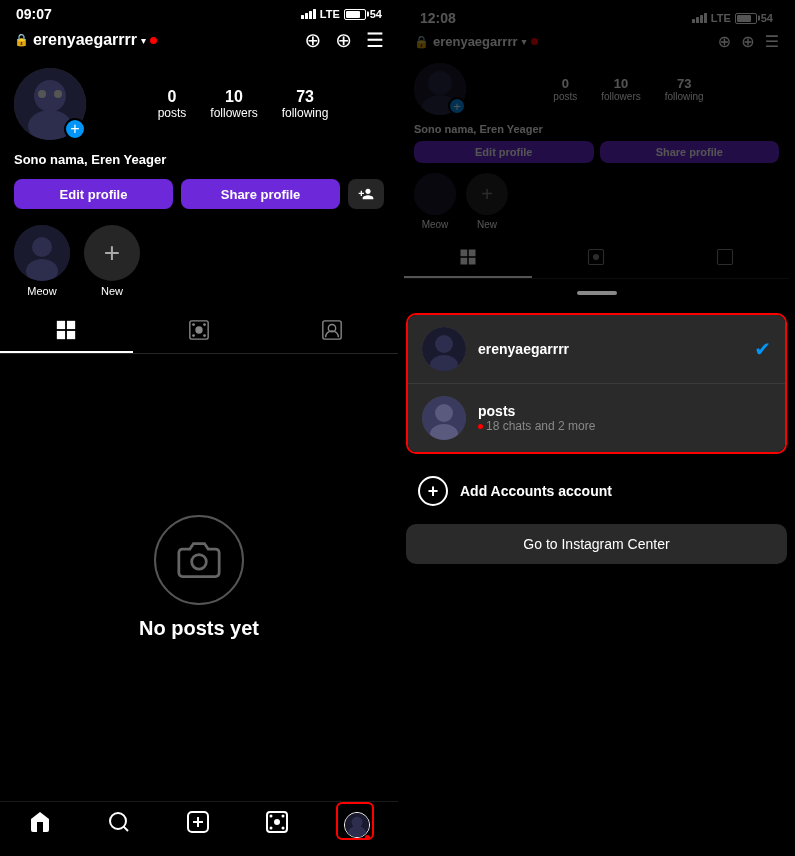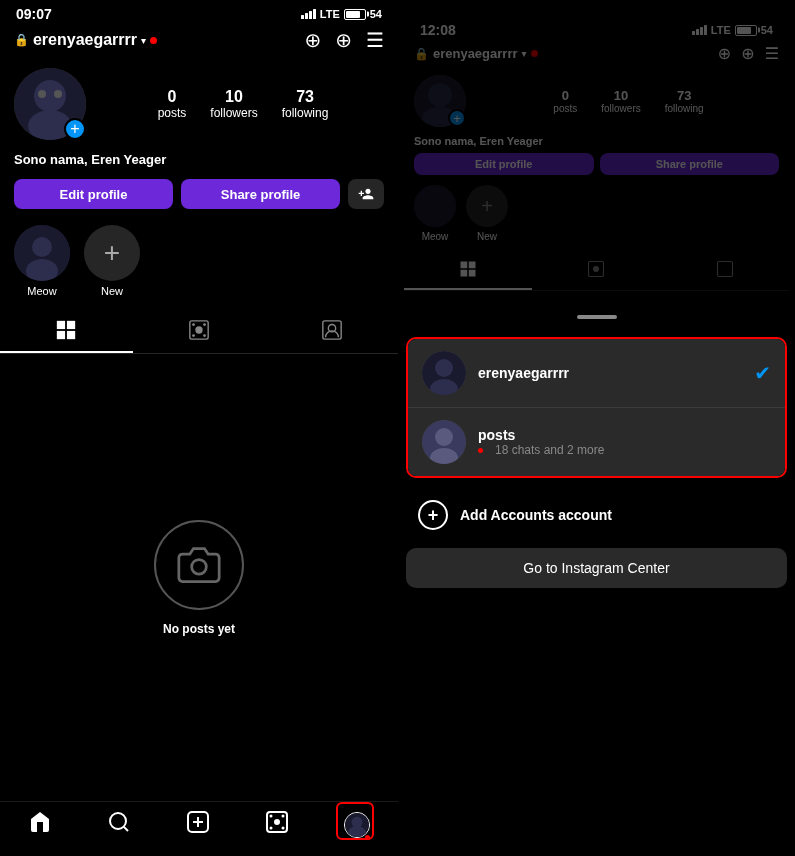--- a/index.html
+++ b/index.html
@@ -153,21 +153,21 @@
     
     .empty-posts {
       flex: 1; display: flex; flex-direction: column;
       align-items: center; justify-content: center; gap: 12px;
     }
     .camera-circle {
       width: 90px; height: 90px; border-radius: 50%;
       border: 2px solid #555;
       display: flex; align-items: center; justify-content: center;
     }
-    .no-posts-text { color: #fff; font-size: 12px; font-weight: 700; }
+    .no-posts-text { color: #fff; font-size: 20px; font-weight: 700; }
 
     
     .bottom-nav {
       display: flex; justify-content: space-around; align-items: center;
       padding: 8px 0 16px; border-top: 1px solid #1a1a1a;
     }
     .bottom-nav-item { position: relative; cursor: pointer; color: #fff; font-size: 22px; }
     .bottom-nav-item .red-dot-nav {
       position: absolute; bottom: -2px; right: 0;
       width: 5px; height: 5px; background: red; border-radius: 50%;
@@ -202,21 +202,21 @@
       width: 44px; height: 44px; border-radius: 50%;
       background: #555; overflow: hidden;
       display: flex; align-items: center; justify-content: center;
       flex-shrink: 0;
     }
     .account-avatar.blurred {
       background: #444;
     }
     .account-info { flex: 1; }
     .account-name { color: #fff; font-size: 14px; font-weight: 600; }
-    .account-sub { color: #888; font-size: 12px; display: flex; align-items: center; gap: 12px; }
+    .account-sub { color: #888; font-size: 12px; display: flex; align-items: center; gap: 3px; }
     .account-sub .dot { width: 5px; height: 5px; background: red; border-radius: 50%; display: inline-block; }
     .check-icon { color: #0095f6; font-size: 20px; }
 
     
     .add-account-row {
       display: flex; align-items: center; gap: 12px;
       padding: 14px 20px;
       color: #fff; font-size: 14px; font-weight: 600;
       cursor: pointer;
     }
@@ -241,21 +241,21 @@
     
     .red-highlight {
       border: 2px solid red;
       border-radius: 10px;
       margin: 8px;
       overflow: hidden;
     }
 
     
     .right-profile-clone {
-      padding: 16px 6px;
+      padding: 4px 6px;
       opacity: 0.6;
     }
     .right-profile-clone .top-nav { padding: 4px 10px 6px; }
     .right-profile-clone .profile-section { padding: 6px 10px; gap: 12px; }
     .right-profile-clone .avatar-circle { width: 52px; height: 52px; }
     .right-profile-clone .avatar-wrap { width: 52px; height: 52px; }
     .right-profile-clone .stat-num { font-size: 13px; }
     .right-profile-clone .stat-label { font-size: 10px; }
     .right-profile-clone .display-name { font-size: 11px; padding: 2px 10px; }
     .right-profile-clone .action-buttons { padding: 4px 10px; gap: 6px; }

